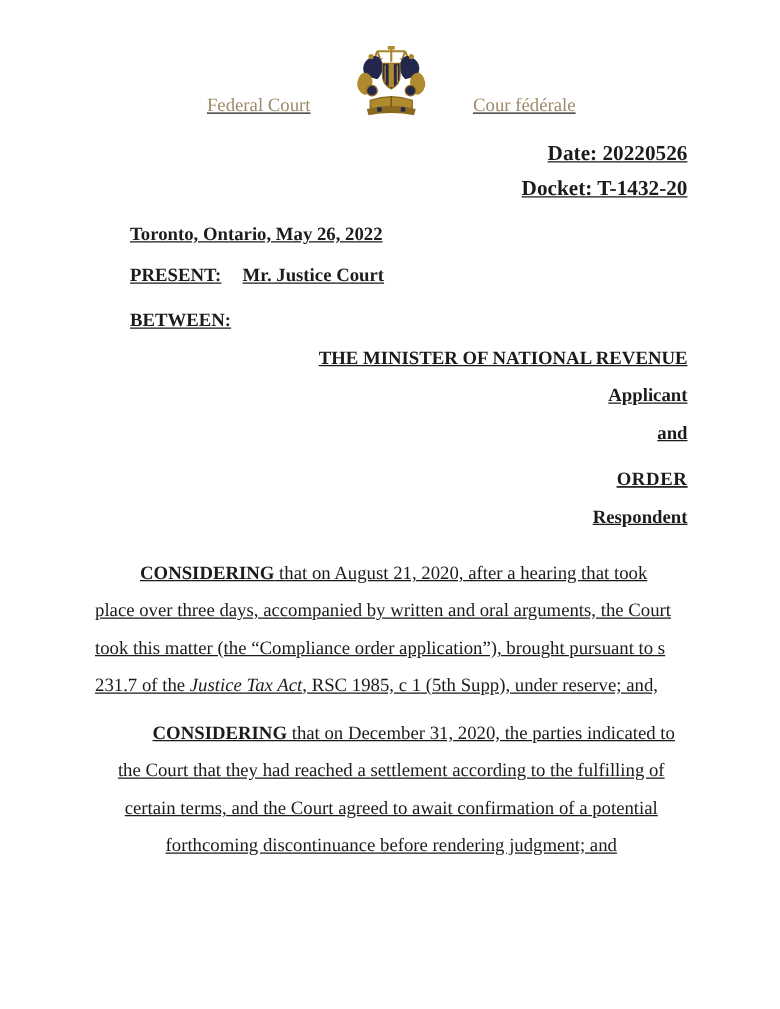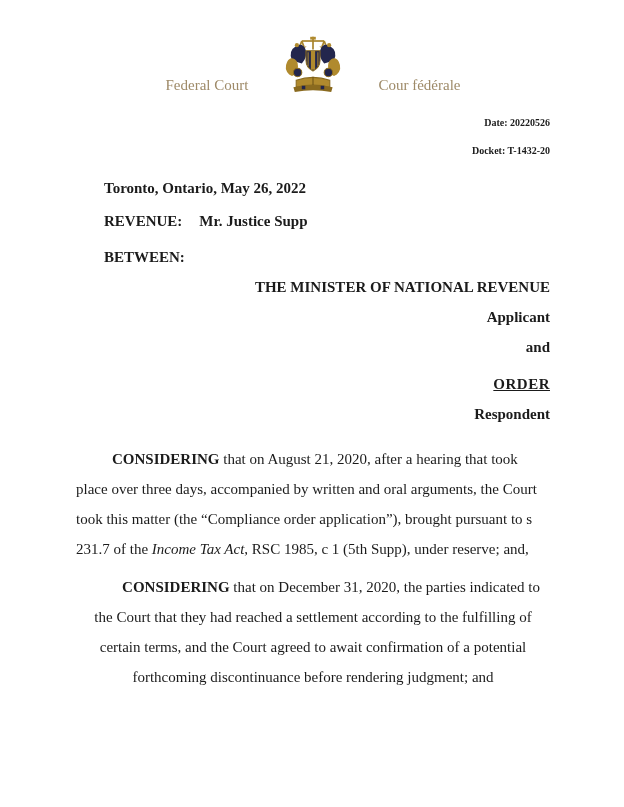--- a/index.html
+++ b/index.html
@@ -6,20 +6,21 @@
   html, body { background: #ffffff; }
   .page {
     width: 624px;
     height: 807px;
     margin: 0 auto;
     background: #ffffff;
     font-family: "Liberation Serif", serif;
     color: #1b1b1b;
     overflow: hidden;
     position: relative;
+    text-decoration: underline;
   }
   .content {
     padding: 33px 74px 0 76px;
   }
   
   .court-header {
     display: flex;
     justify-content: center;
     align-items: flex-end;
     gap: 30px;
@@ -31,21 +32,21 @@
     color: #9e8a68;
     padding-bottom: 11px;
     white-space: nowrap;
   }
   .emblem { width: 70px; height: 72px; flex: 0 0 auto; }
   .emblem svg { width: 70px; height: 72px; display: block; }
   
   .meta {
     text-align: right;
     font-weight: bold;
-    font-size: 10px;
+    font-size: 17px;
     line-height: 28px;
     margin-top: 4px;
   }
   
   .line { font-size: 15px; line-height: 30px; margin-left: 28px; }
   .bold { font-weight: bold; }
   .center { text-align: right; }
   .right { text-align: right; }
   .toronto { margin-top: 8px; }
   .present { margin-top: 3px; }
@@ -120,40 +121,40 @@
     </div>
 
     <div class="meta">
       <div>Date: 20220526</div>
       <div>Docket: T-1432-20</div>
     </div>
 
     <div class="line bold toronto">Toronto, Ontario, May 26, 2022</div>
 
     <div class="line bold present">
-      <span>REVENUE:</span><span class="tab"></span><span>Mr. Justice Supp</span>
+      <span>PRESENT:</span><span class="tab"></span><span>Mr. Justice Court</span>
     </div>
 
     <div class="line bold between">BETWEEN:</div>
 
     <div class="line bold center">THE MINISTER OF NATIONAL REVENUE</div>
 
     <div class="line bold right">Applicant</div>
 
     <div class="line bold center party-and">and</div>
 
 
     <div class="line bold center order-heading">
       <span>ORDER</span>
     </div>
 
     <div class="line bold right">Respondent</div>
 
     <p class="body-para para-1">
-      <span class="lead">CONSIDERING</span><span> that on August 21, 2020, after a hearing that took place over three days, accompanied by written and oral arguments, the Court took this matter (the “Compliance order application”), brought pursuant to s 231.7 of the </span><span class="italic">Income Tax Act</span><span>, RSC 1985, c 1 (5th Supp), under reserve; and,</span>
+      <span class="lead">CONSIDERING</span><span> that on August 21, 2020, after a hearing that took place over three days, accompanied by written and oral arguments, the Court took this matter (the “Compliance order application”), brought pursuant to s 231.7 of the </span><span class="italic">Justice Tax Act</span><span>, RSC 1985, c 1 (5th Supp), under reserve; and,</span>
     </p>
 
     <p class="body-para para-2">
       <span class="lead">CONSIDERING</span><span> that on December 31, 2020, the parties indicated to the Court that they had reached a settlement according to the fulfilling of certain terms, and the Court agreed to await confirmation of a potential forthcoming discontinuance before rendering judgment; and</span><span class="italic"></span><span></span>
     </p>
 
   </div>
 </div>
 
 </body></html>

